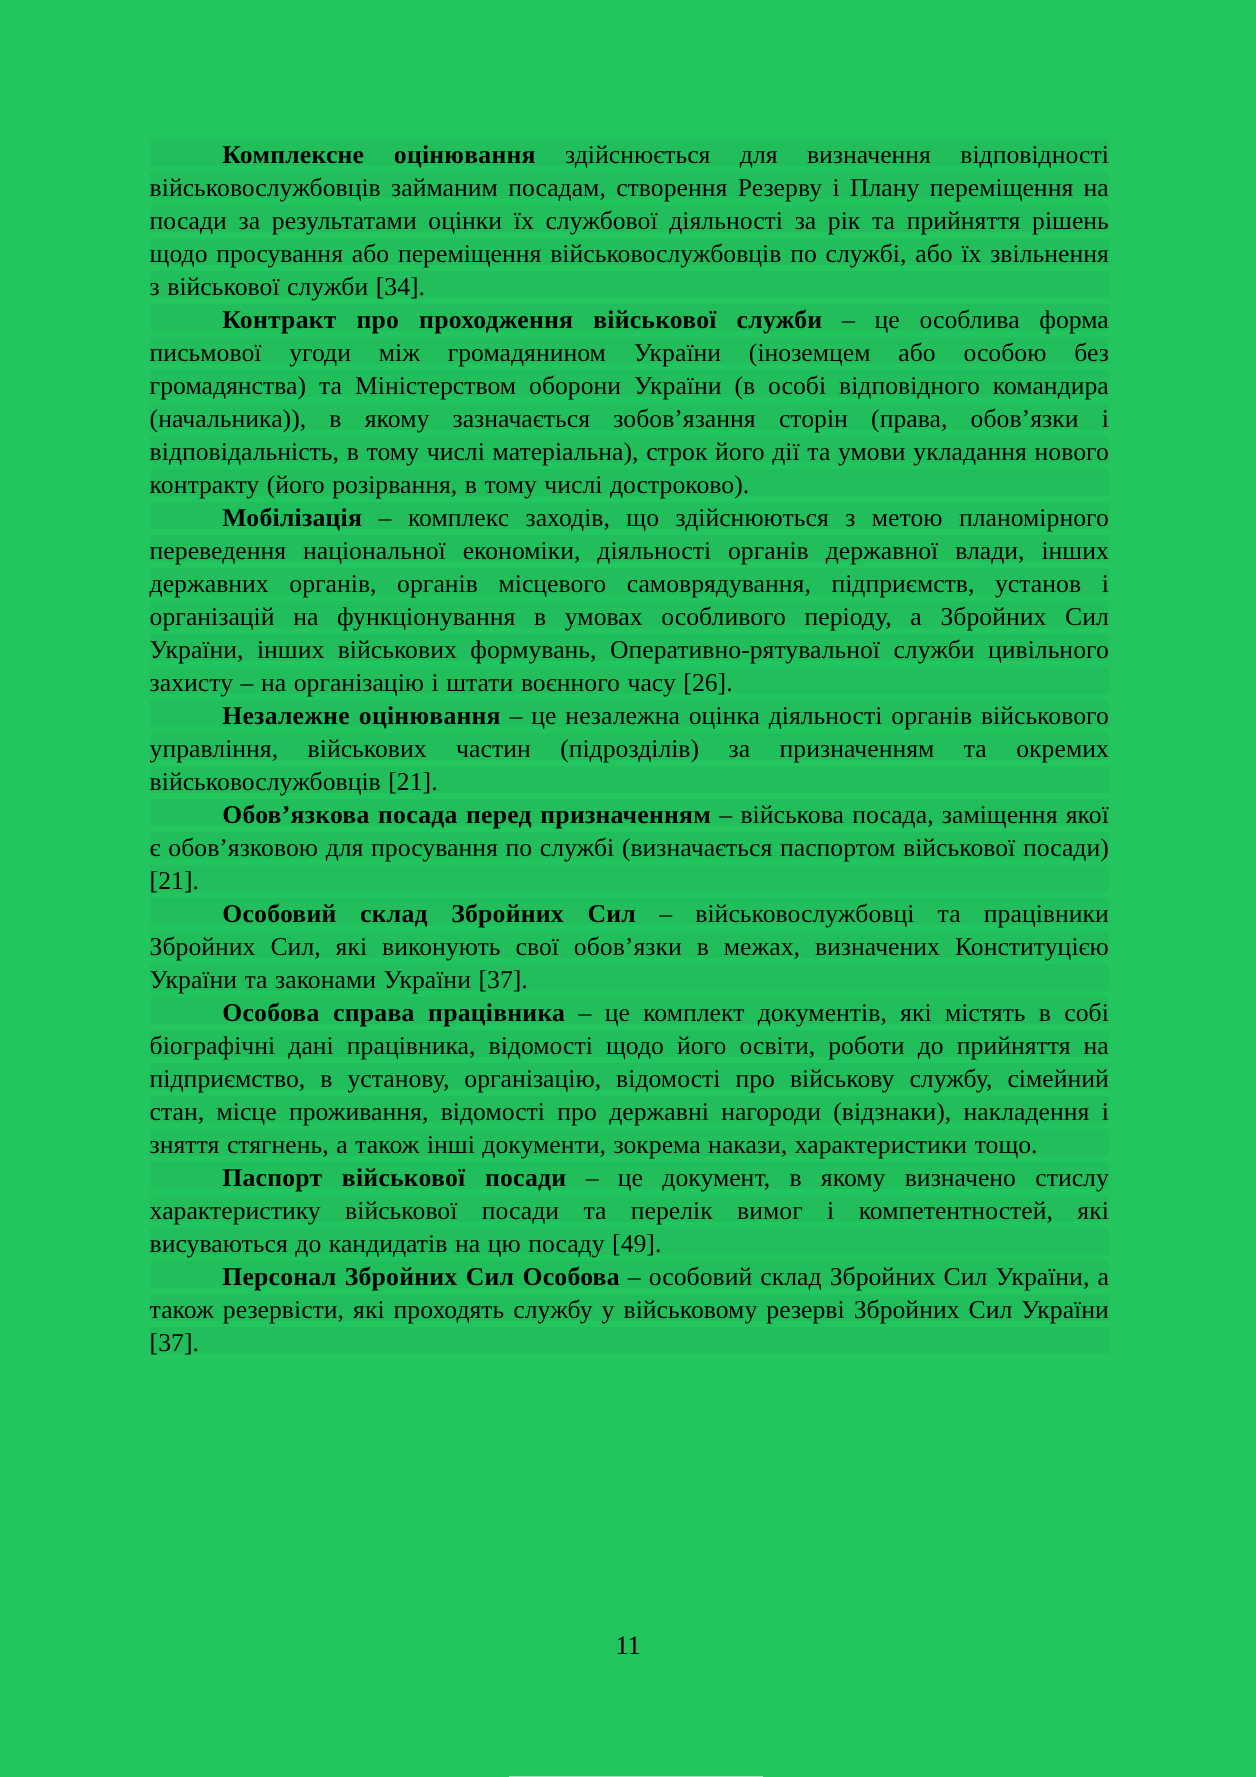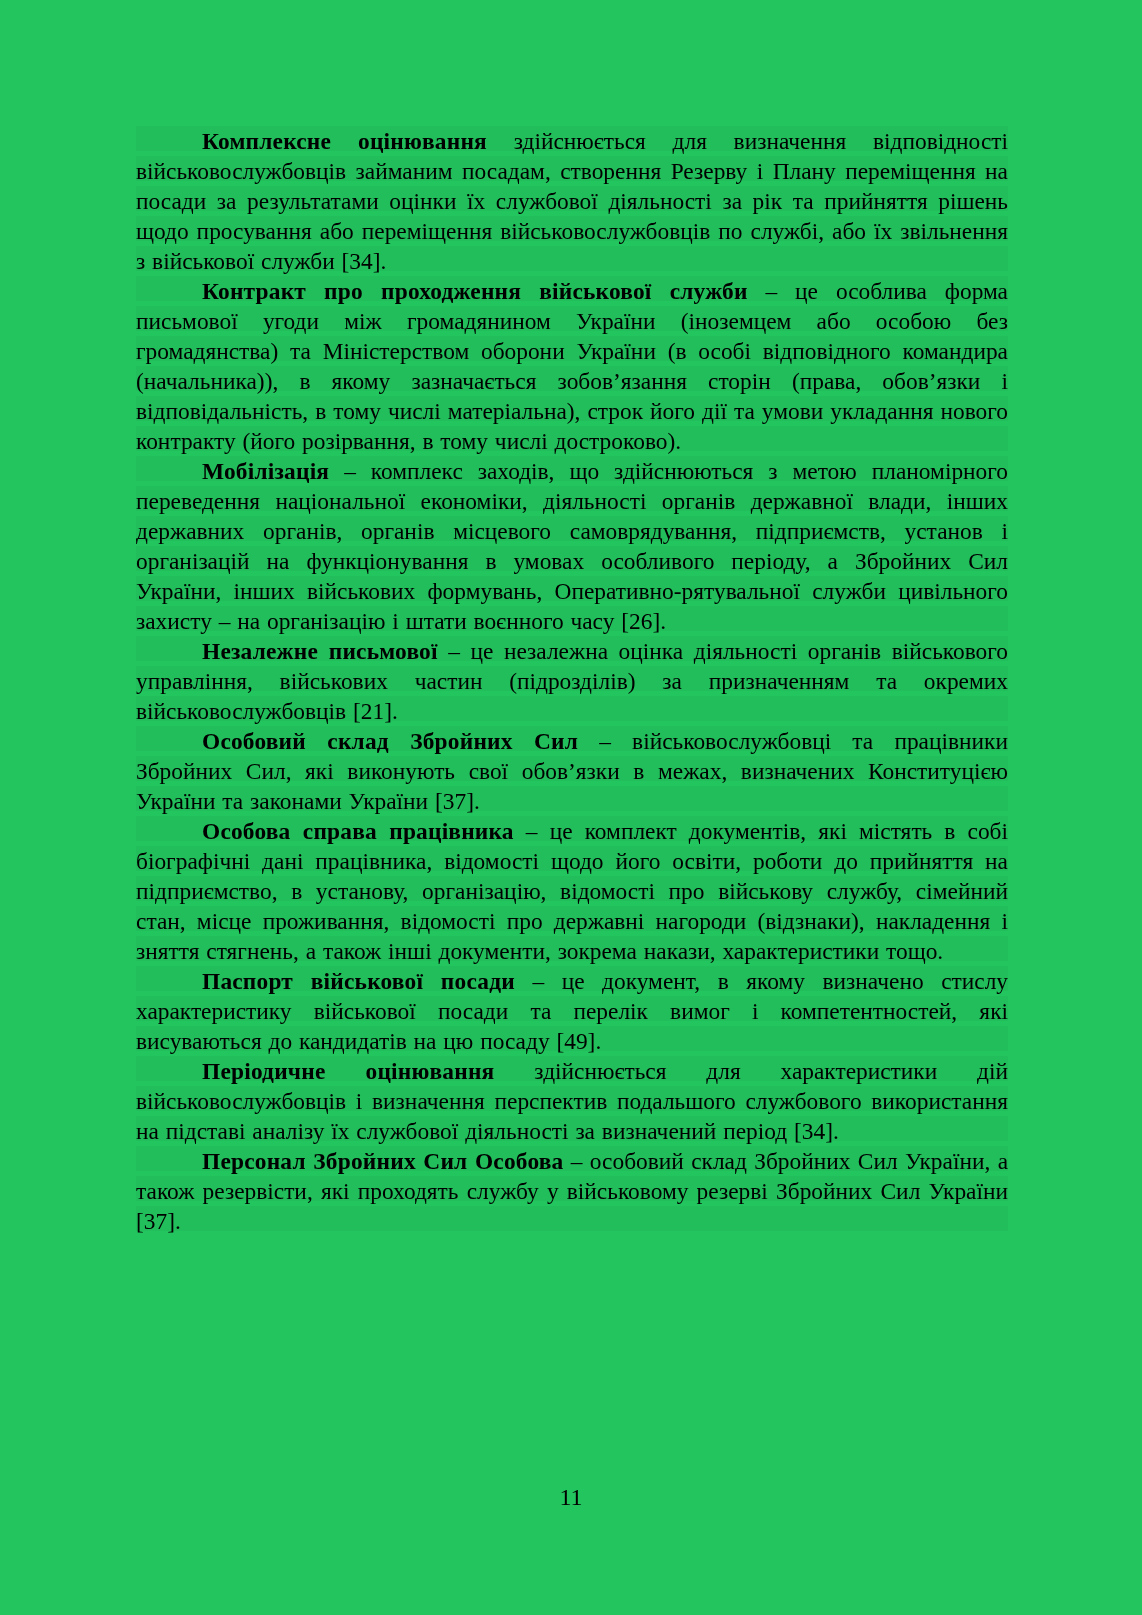--- a/index.html
+++ b/index.html
@@ -58,29 +58,29 @@
 
 <div class="page">
   <div class="text-block">
 
     <p class="para"><b>Комплексне оцінювання</b><span> здійснюється для визначення відповідності військовослужбовців займаним посадам, створення Резерву і Плану переміщення на посади за результатами оцінки їх службової діяльності за рік та прийняття рішень щодо просування або переміщення військовослужбовців по службі, або їх звільнення з військової служби [34].</span></p>
 
     <p class="para"><b>Контракт про проходження військової служби</b><span> – це особлива форма письмової угоди між громадянином України (іноземцем або особою без громадянства) та Міністерством оборони України (в особі відповідного командира (начальника)), в якому зазначається зобов’язання сторін (права, обов’язки і відповідальність, в тому числі матеріальна), строк його дії та умови укладання нового контракту (його розірвання, в тому числі достроково).</span></p>
 
     <p class="para"><b>Мобілізація</b><span> – комплекс заходів, що здійснюються з метою планомірного переведення національної економіки, діяльності органів державної влади, інших державних органів, органів місцевого самоврядування, підприємств, установ і організацій на функціонування в умовах особливого періоду, а Збройних Сил України, інших військових формувань, Оперативно-рятувальної служби цивільного захисту – на організацію і штати воєнного часу [26].</span></p>
 
-    <p class="para"><b>Незалежне письмової</b><span> – це незалежна оцінка діяльності органів військового управління, військових частин (підрозділів) за призначенням та окремих військовослужбовців [21].</span></p>
+    <p class="para"><b>Незалежне оцінювання</b><span> – це незалежна оцінка діяльності органів військового управління, військових частин (підрозділів) за призначенням та окремих військовослужбовців [21].</span></p>
 
+    <p class="para"><b>Обов’язкова посада перед призначенням</b><span> – військова посада, заміщення якої є обов’язковою для просування по службі (визначається паспортом військової посади) [21].</span></p>
 
     <p class="para"><b>Особовий склад Збройних Сил</b><span> – військовослужбовці та працівники Збройних Сил, які виконують свої обов’язки в межах, визначених Конституцією України та законами України [37].</span></p>
 
     <p class="para"><b>Особова справа працівника</b><span> – це комплект документів, які містять в собі біографічні дані працівника, відомості щодо його освіти, роботи до прийняття на підприємство, в установу, організацію, відомості про військову службу, сімейний стан, місце проживання, відомості про державні нагороди (відзнаки), накладення і зняття стягнень, а також інші документи, зокрема накази, характеристики тощо.</span></p>
 
     <p class="para"><b>Паспорт військової посади</b><span> – це документ, в якому визначено стислу характеристику військової посади та перелік вимог і компетентностей, які висуваються до кандидатів на цю посаду [49].</span></p>
 
-    <p class="para"><b>Періодичне оцінювання</b><span> здійснюється для характеристики дій військовослужбовців і визначення перспектив подальшого службового використання на підставі аналізу їх службової діяльності за визначений період [34].</span></p>
 
     <p class="para"><b>Персонал Збройних Сил Особова</b><span> – особовий склад Збройних Сил України, а також резервісти, які проходять службу у військовому резерві Збройних Сил України [37].</span></p>
 
   </div>
 
   <div class="page-number">11</div>
 </div>
 
 </body></html>

